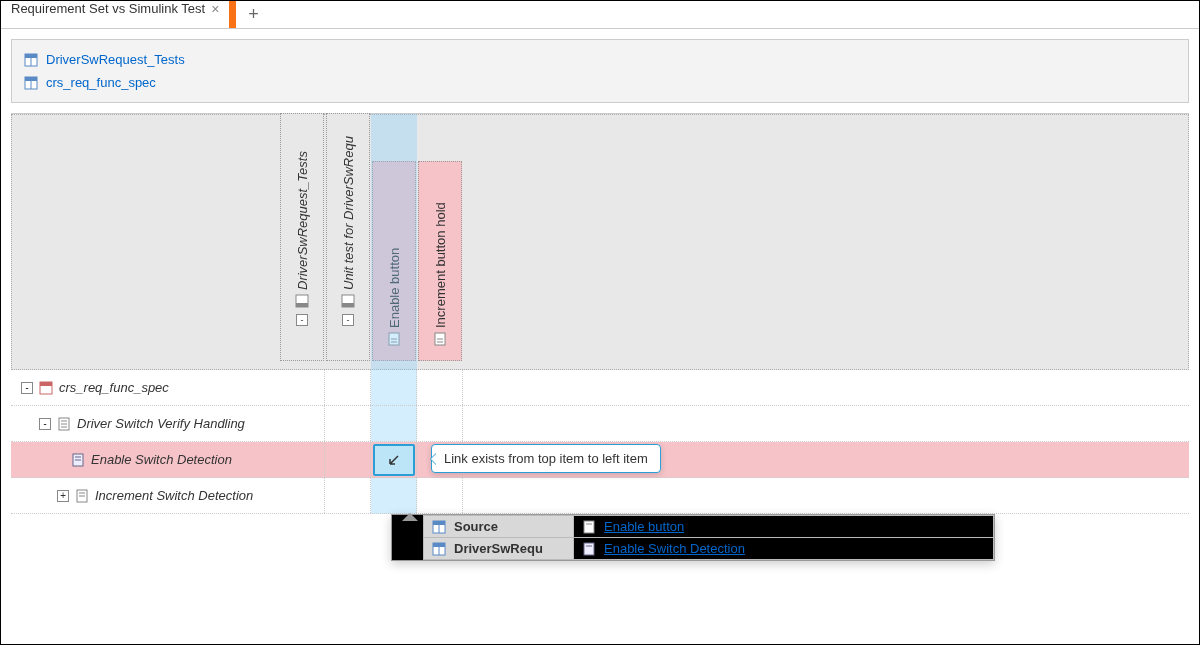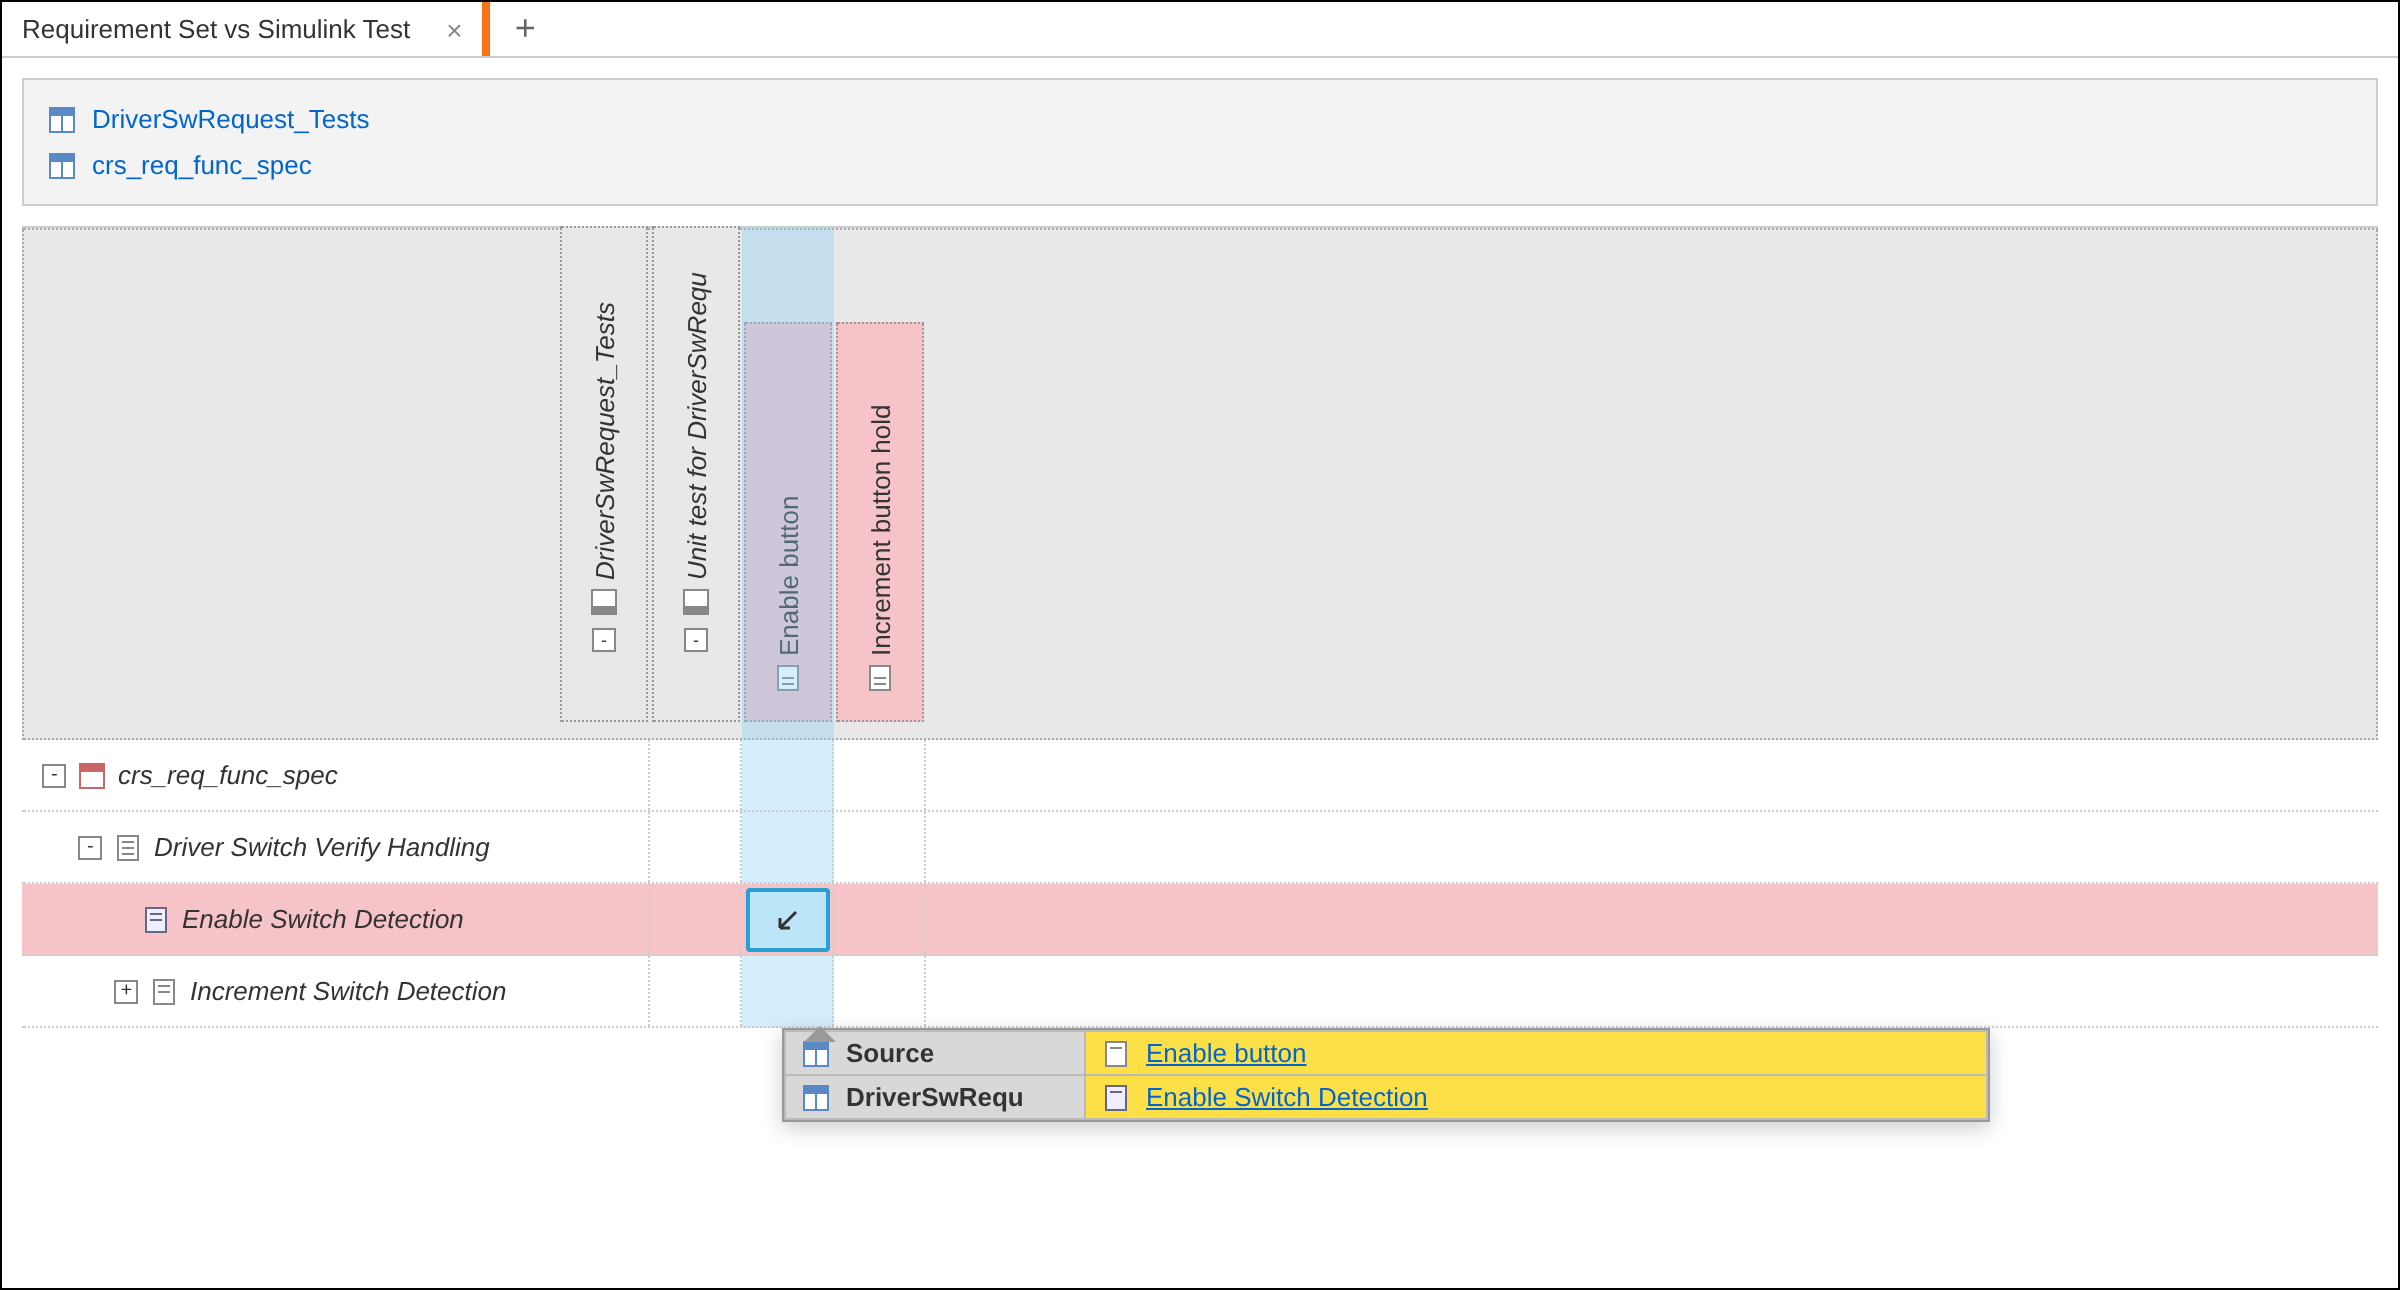--- a/index.html
+++ b/index.html
@@ -1,21 +1,21 @@
 <!DOCTYPE html>
 <html><head>
 <meta charset="utf-8">
 <style>
 * { box-sizing: border-box; margin: 0; padding: 0; }
 body { font-family: Arial, sans-serif; font-size: 13px; background: #fff; color: #333; }
 .window { border: 1px solid #000; width: 1200px; height: 645px; position: relative; overflow: hidden; }
 
 
 .tab-bar { display: flex; align-items: center; height: 28px; background: #fff; border-bottom: 1px solid #ccc; }
-.tab { display: flex; align-items: center; padding: 0 10px; height: 100%; border-right: 4px solid #f97316; background: #f7f7f7; gap: 18px; }
+.tab { display: flex; padding: 0 10px; height: 100%; border-right: 7px solid #f97316; background: #f7f7f7; gap: 6px; }
 .tab.active { background: #fff; }
 .tab-close { color: #888; cursor: pointer; font-size: 14px; }
 .tab-add { padding: 0 12px; font-size: 18px; color: #666; cursor: pointer; }
 
 
 .header-area { margin: 10px; border: 1px solid #ccc; background: #f3f3f3; padding: 8px 12px; }
 .file-row { display: flex; align-items: center; gap: 8px; padding: 4px 0; }
 .file-link { color: #0066cc; cursor: pointer; }
 
 
@@ -54,21 +54,21 @@
 
 .link-cell { position: absolute; left: 362px; width: 42px; height: 32px; border: 2px solid #2a9fd6; background: #bde5f8; display: flex; align-items: center; justify-content: center; cursor: pointer; border-radius: 2px; }
 .link-cell svg { width: 16px; height: 16px; }
 
 
 .tooltip { position: absolute; left: 420px; background: #fff; border: 1px solid #2a9fd6; border-radius: 4px; padding: 6px 12px; box-shadow: 0 2px 6px rgba(0,0,0,0.15); white-space: nowrap; }
 .tooltip::before { content: ''; position: absolute; left: -8px; top: 50%; transform: translateY(-50%); border: 6px solid transparent; border-right-color: #2a9fd6; }
 .tooltip::after { content: ''; position: absolute; left: -6px; top: 50%; transform: translateY(-50%); border: 5px solid transparent; border-right-color: #fff; }
 
 
-.detail-panel { position: absolute; left: 380px; width: 604px; background: #fde047; border: 1px solid #999; box-shadow: 0 3px 10px rgba(0,0,0,0.2); }
+.detail-panel { position: absolute; left: 380px; width: 604px; background: #000000; border: 1px solid #999; box-shadow: 0 3px 10px rgba(0,0,0,0.2); padding-left: 31px; }
 .detail-panel::before { content: ''; position: absolute; top: -10px; left: 10px; border: 8px solid transparent; border-bottom-color: #999; }
 .detail-table { width: 100%; border-collapse: collapse; }
 .detail-table td { border: 1px solid #bbb; padding: 3px 8px; }
 .detail-table td.key { background: #d8d8d8; width: 150px; font-weight: bold; }
 .detail-link { color: #0066cc; text-decoration: underline; cursor: pointer; }
 .td-icon-wrap { display: flex; align-items: center; gap: 8px; }
 
 
 .icon-sheet { width: 14px; height: 14px; display: inline-block; }
 .icon-doc { width: 14px; height: 14px; display: inline-block; }
@@ -200,20 +200,23 @@
             <div class="cell"></div>
             <div class="cell"></div>
             <div class="cell"></div>
             <div class="cell"></div>
           </div>
         <div class="link-cell" style="top:2px;">
           <svg viewBox="0 0 16 16">
               <path d="M12 4 L4 12 M4 12 L4 7 M4 12 L9 12" stroke="#333" stroke-width="1.5" fill="none"></path>
             </svg>
         </div>
+        <div class="tooltip" style="top:2px;">
+          <span>Link exists from top item to left item</span>
+        </div>
       </div>
       <div class="row">
         <div class="row-label indent-2" style="padding-left:46px;">
           <span class="row-exp">+</span>
           <svg class="icon-doc" viewBox="0 0 14 14">
               <rect x="2" y="1" width="10" height="12" fill="#fff" stroke="#888"></rect>
               <line x1="4" y1="4" x2="10" y2="4" stroke="#888"></line>
               <line x1="4" y1="7" x2="10" y2="7" stroke="#888"></line>
             </svg>
           <span>Increment Switch Detection</span>

